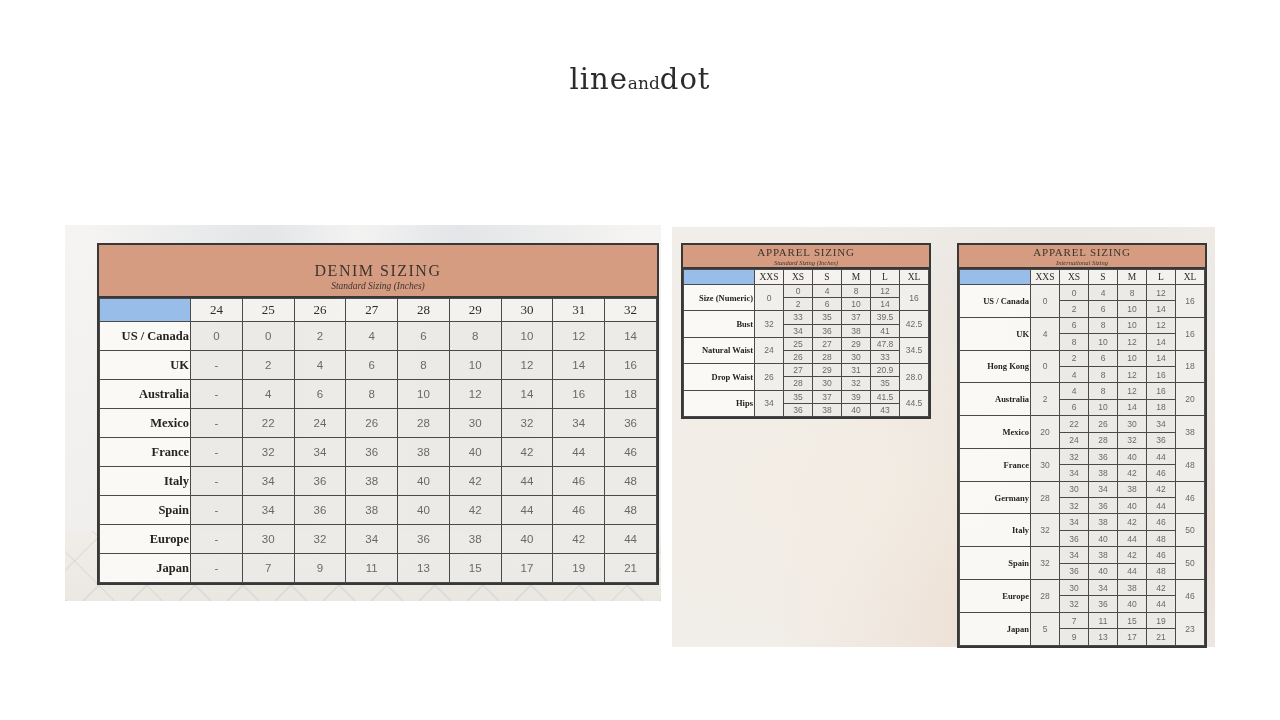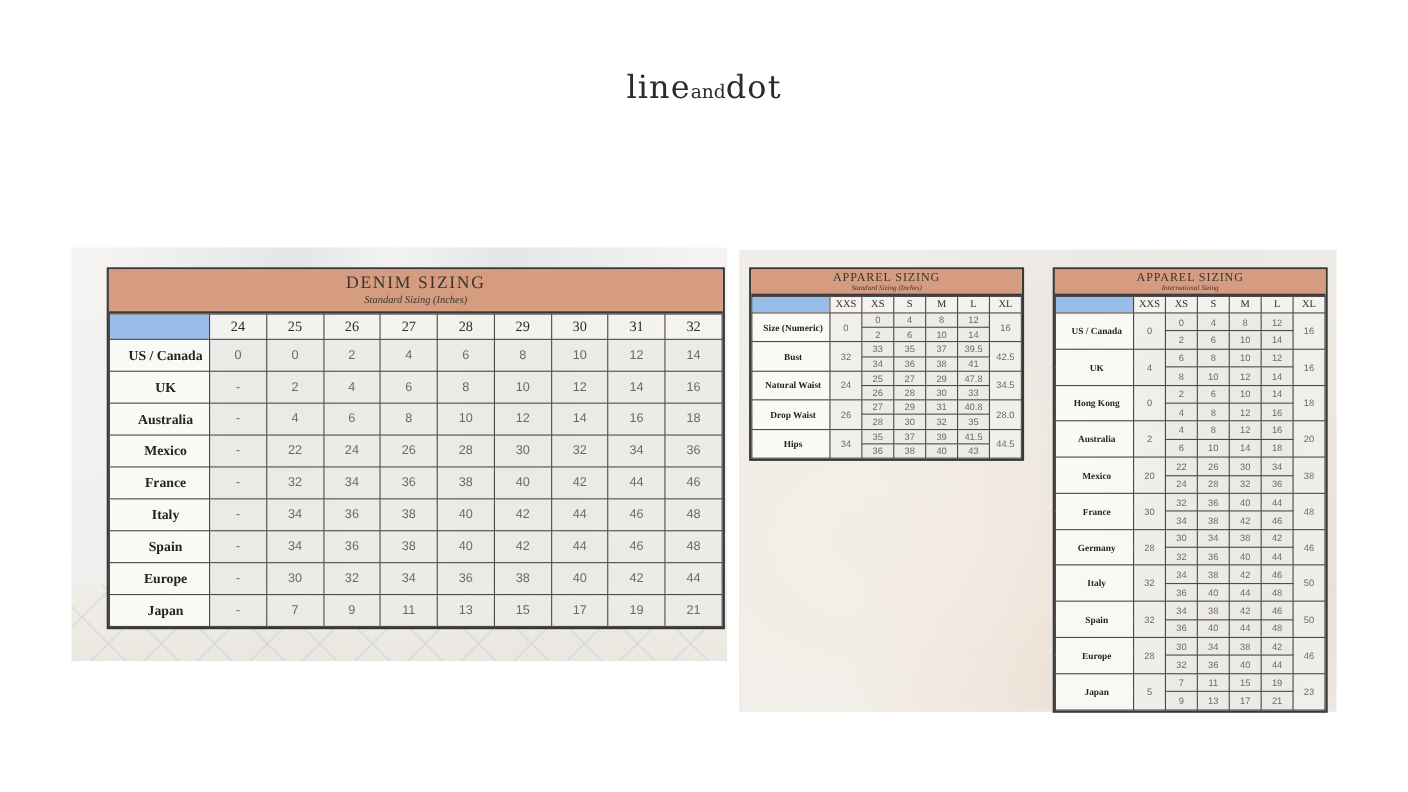--- a/index.html
+++ b/index.html
@@ -42,36 +42,36 @@
   }
   
   .twrap{position:absolute;border:2px solid #383838;background:rgba(252,251,249,.35);}
   .denim-wrap{left:97px;top:243px;width:558px;}
   .std-wrap{left:681px;top:243px;width:246px;}
   .intl-wrap{left:957px;top:243px;width:246px;}
   .tbl-header{
     background:#d69c82;text-align:center;border-bottom:2px solid #383838;
     color:#3b352e;
   }
-  .denim-wrap .tbl-header{height:35px;padding-top:3px;}
+  .denim-wrap .tbl-header{height:35px;padding-top:16px;}
   .denim-wrap .t-title{font-size:16px;letter-spacing:1.5px;line-height:20px;}
   .denim-wrap .t-sub{font-size:9.5px;font-style:italic;line-height:11px;}
   .std-wrap .tbl-header,.intl-wrap .tbl-header{height:21px;padding-top:1px;}
   .std-wrap .t-title,.intl-wrap .t-title{font-size:11px;letter-spacing:.8px;line-height:12.5px;}
   .std-wrap .t-sub,.intl-wrap .t-sub{font-size:6.5px;font-style:italic;line-height:7.5px;}
   
   table{width:100%;border-collapse:collapse;table-layout:fixed;}
   td{border:1px solid #4a4a4a;text-align:center;vertical-align:middle;overflow:hidden;}
   td.corner{background:#98bde9;}
   td.ch{
     background:rgba(244,242,239,.92);font-weight:400;color:#2f2c28;
     font-family:"Liberation Serif", serif;
   }
   td.lbl{
-    background:rgba(250,249,246,.95);font-weight:700;color:#262421;text-align:center;
+    background:rgba(250,249,246,.95);font-weight:700;color:#262421;text-align:right;
     font-family:"Liberation Serif", serif;
     margin-top:33px;
   }
   td.val{
     background:rgba(235,233,230,.88);color:#6b6966;
     font-family:"Liberation Sans", sans-serif;
   }
   td.merged{background:rgba(240,238,235,.9);}
   
   .denim-grid tr{height:29px;}
@@ -292,21 +292,21 @@
           <td class="val">28</td>
           <td class="val">30</td>
           <td class="val">33</td>
         </tr>
         <tr class="sub">
           <td class="lbl" rowspan="2">Drop Waist</td>
           <td class="val merged" rowspan="2">26</td>
           <td class="val">27</td>
           <td class="val">29</td>
           <td class="val">31</td>
-          <td class="val">40.8</td>
+          <td class="val">20.9</td>
           <td class="val merged" rowspan="2">28.0</td>
         </tr>
         <tr class="sub">
           <td class="val">28</td>
           <td class="val">30</td>
           <td class="val">32</td>
           <td class="val">35</td>
         </tr>
         <tr class="sub">
           <td class="lbl" rowspan="2">Hips</td>

